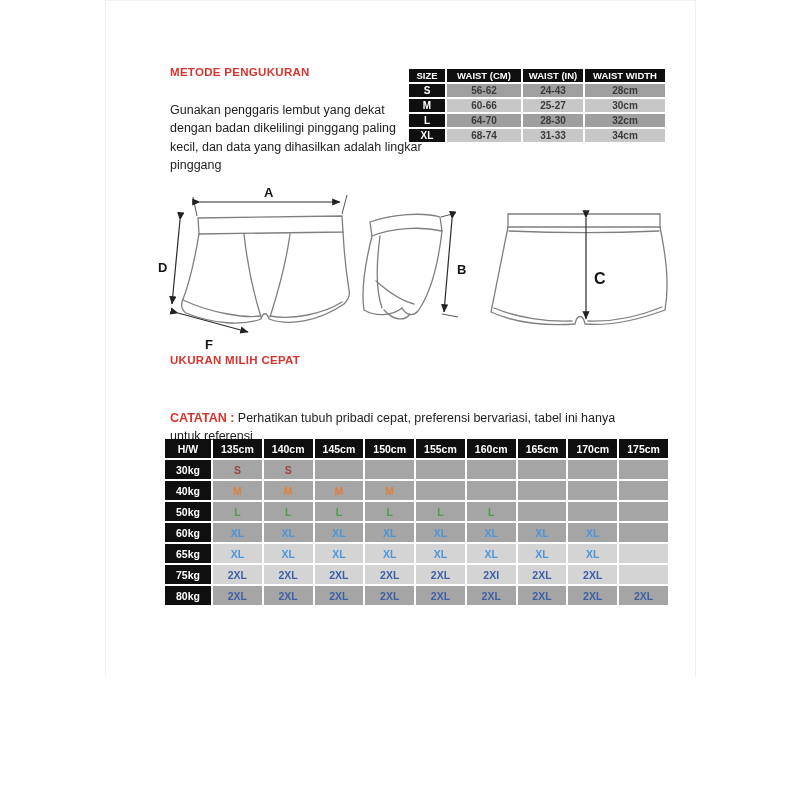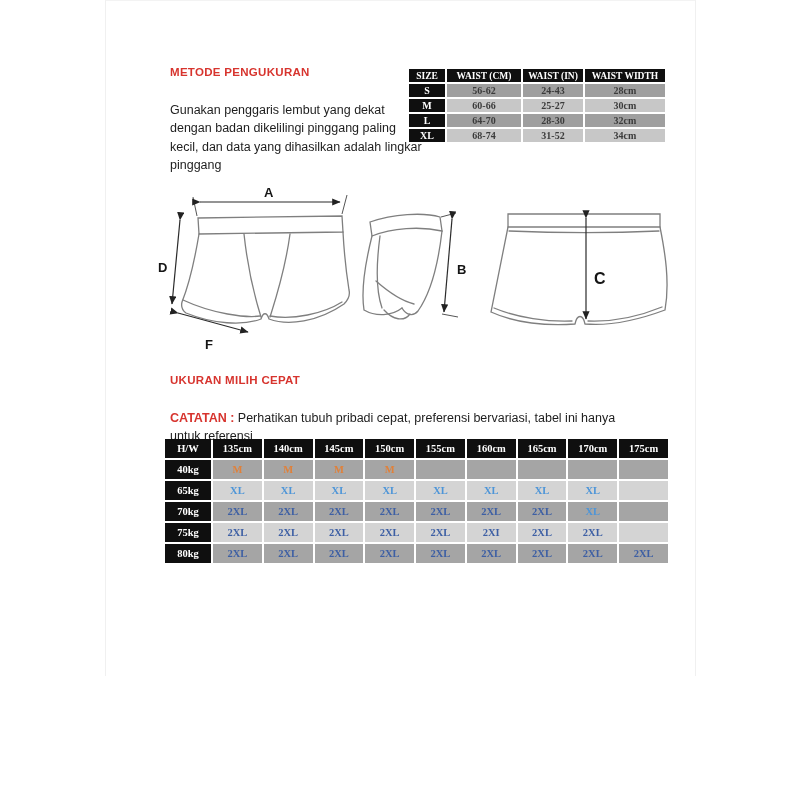--- a/index.html
+++ b/index.html
@@ -3,25 +3,25 @@
 <meta charset="utf-8">
 <style>
   html,body{margin:0;padding:0;background:#fff;}
   .page{position:relative;width:800px;height:676px;background:#ffffff;overflow:hidden;
         font-family:"Liberation Sans",sans-serif;}
   .content-frame{position:absolute;left:105px;top:0;width:589px;height:788px;
         border-left:1px solid #f0f0f0;border-right:1px solid #f0f0f0;border-top:1px solid #f3f3f3;}
   .red-title{position:absolute;color:var(--accent-red);font-weight:bold;font-size:11.5px;letter-spacing:.3px;}
   #metode-title{left:170px;top:66px;}
   #metode-body{position:absolute;left:170px;top:88px;width:254px;font-size:12.5px;line-height:18.5px;color:#1d1d1d;}
-  #ukuran-title{left:170px;top:374px;}
+  #ukuran-title{left:170px;top:354px;}
   #catatan{position:absolute;left:170px;top:396px;width:474px;font-size:12.5px;line-height:18.5px;color:#1d1d1d;}
   #catatan .lbl{color:var(--accent-red);font-weight:bold;}
 
-  table{border-collapse:separate;border-spacing:2px;table-layout:fixed;font-family:Liberation Serif, serif;}
+  table{border-collapse:separate;border-spacing:2px;table-layout:fixed;}
   th,td{padding:0;text-align:center;vertical-align:middle;overflow:hidden;white-space:nowrap;}
 
   .size-table{position:absolute;left:407px;top:67px;width:260px;}
   .size-table th,.size-table td{height:13px;}
   .size-table thead th{background:var(--table-header-bg);color:#fff;font-size:9.5px;font-weight:bold;}
   .size-table tbody th{background:var(--table-header-bg);color:#fff;font-size:10px;font-weight:bold;}
   .size-table tbody td{font-size:10px;font-weight:bold;color:#3b3b3b;}
   .size-table tr.dark td{background:var(--st-row-dark);}
   .size-table tr.light td{background:var(--st-row-light);}
 
@@ -81,21 +81,21 @@
         </tr>
         <tr class="dark">
           <th>L</th>
           <td>64-70</td>
           <td>28-30</td>
           <td>32cm</td>
         </tr>
         <tr class="light">
           <th>XL</th>
           <td>68-74</td>
-          <td>31-52</td>
+          <td>31-33</td>
           <td>34cm</td>
         </tr>
       </tbody>
   </table>
 
   <svg class="diagrams" width="520" height="175" viewBox="0 0 520 175">
     <defs>
       <marker id="ah" markerWidth="9" markerHeight="8" refX="6.5" refY="3" orient="auto">
         <path d="M0,0 L7,3 L0,6 Z" fill="#222"></path>
       </marker>
@@ -161,52 +161,76 @@
           <th>150cm</th>
           <th>155cm</th>
           <th>160cm</th>
           <th>165cm</th>
           <th>170cm</th>
           <th>175cm</th>
         </tr>
       </thead>
     <tbody id="hw-tbody">
         <tr class="dark">
+          <th>30kg</th>
+          <td style="color: rgb(156, 68, 68);">S</td>
+          <td style="color: rgb(156, 68, 68);">S</td>
+          <td></td>
+          <td></td>
+          <td></td>
+          <td></td>
+          <td></td>
+          <td></td>
+          <td></td>
+        </tr>
+        <tr class="dark">
           <th>40kg</th>
           <td style="color: rgb(224, 129, 58);">M</td>
           <td style="color: rgb(224, 129, 58);">M</td>
           <td style="color: rgb(224, 129, 58);">M</td>
           <td style="color: rgb(224, 129, 58);">M</td>
           <td></td>
           <td></td>
           <td></td>
           <td></td>
           <td></td>
         </tr>
+        <tr class="dark">
+          <th>50kg</th>
+          <td style="color: rgb(77, 157, 77);">L</td>
+          <td style="color: rgb(77, 157, 77);">L</td>
+          <td style="color: rgb(77, 157, 77);">L</td>
+          <td style="color: rgb(77, 157, 77);">L</td>
+          <td style="color: rgb(77, 157, 77);">L</td>
+          <td style="color: rgb(77, 157, 77);">L</td>
+          <td></td>
+          <td></td>
+          <td></td>
+        </tr>
+        <tr class="dark">
+          <th>60kg</th>
+          <td style="color: rgb(77, 149, 216);">XL</td>
+          <td style="color: rgb(77, 149, 216);">XL</td>
+          <td style="color: rgb(77, 149, 216);">XL</td>
+          <td style="color: rgb(77, 149, 216);">XL</td>
+          <td style="color: rgb(77, 149, 216);">XL</td>
+          <td style="color: rgb(77, 149, 216);">XL</td>
+          <td style="color: rgb(77, 149, 216);">XL</td>
+          <td style="color: rgb(77, 149, 216);">XL</td>
+          <td></td>
+        </tr>
         <tr class="light">
           <th>65kg</th>
           <td style="color: rgb(77, 149, 216);">XL</td>
           <td style="color: rgb(77, 149, 216);">XL</td>
           <td style="color: rgb(77, 149, 216);">XL</td>
           <td style="color: rgb(77, 149, 216);">XL</td>
           <td style="color: rgb(77, 149, 216);">XL</td>
           <td style="color: rgb(77, 149, 216);">XL</td>
           <td style="color: rgb(77, 149, 216);">XL</td>
-          <td style="color: rgb(77, 149, 216);">XL</td>
-          <td></td>
-        </tr>
-        <tr class="dark">
-          <th>70kg</th>
-          <td style="color: rgb(61, 95, 164);">2XL</td>
-          <td style="color: rgb(61, 95, 164);">2XL</td>
-          <td style="color: rgb(61, 95, 164);">2XL</td>
-          <td style="color: rgb(61, 95, 164);">2XL</td>
-          <td style="color: rgb(61, 95, 164);">2XL</td>
-          <td style="color: rgb(61, 95, 164);">2XL</td>
-          <td style="color: rgb(61, 95, 164);">2XL</td>
           <td style="color: rgb(77, 149, 216);">XL</td>
           <td></td>
         </tr>
         <tr class="light">
           <th>75kg</th>
           <td style="color: rgb(61, 95, 164);">2XL</td>
           <td style="color: rgb(61, 95, 164);">2XL</td>
           <td style="color: rgb(61, 95, 164);">2XL</td>
           <td style="color: rgb(61, 95, 164);">2XL</td>
           <td style="color: rgb(61, 95, 164);">2XL</td>

